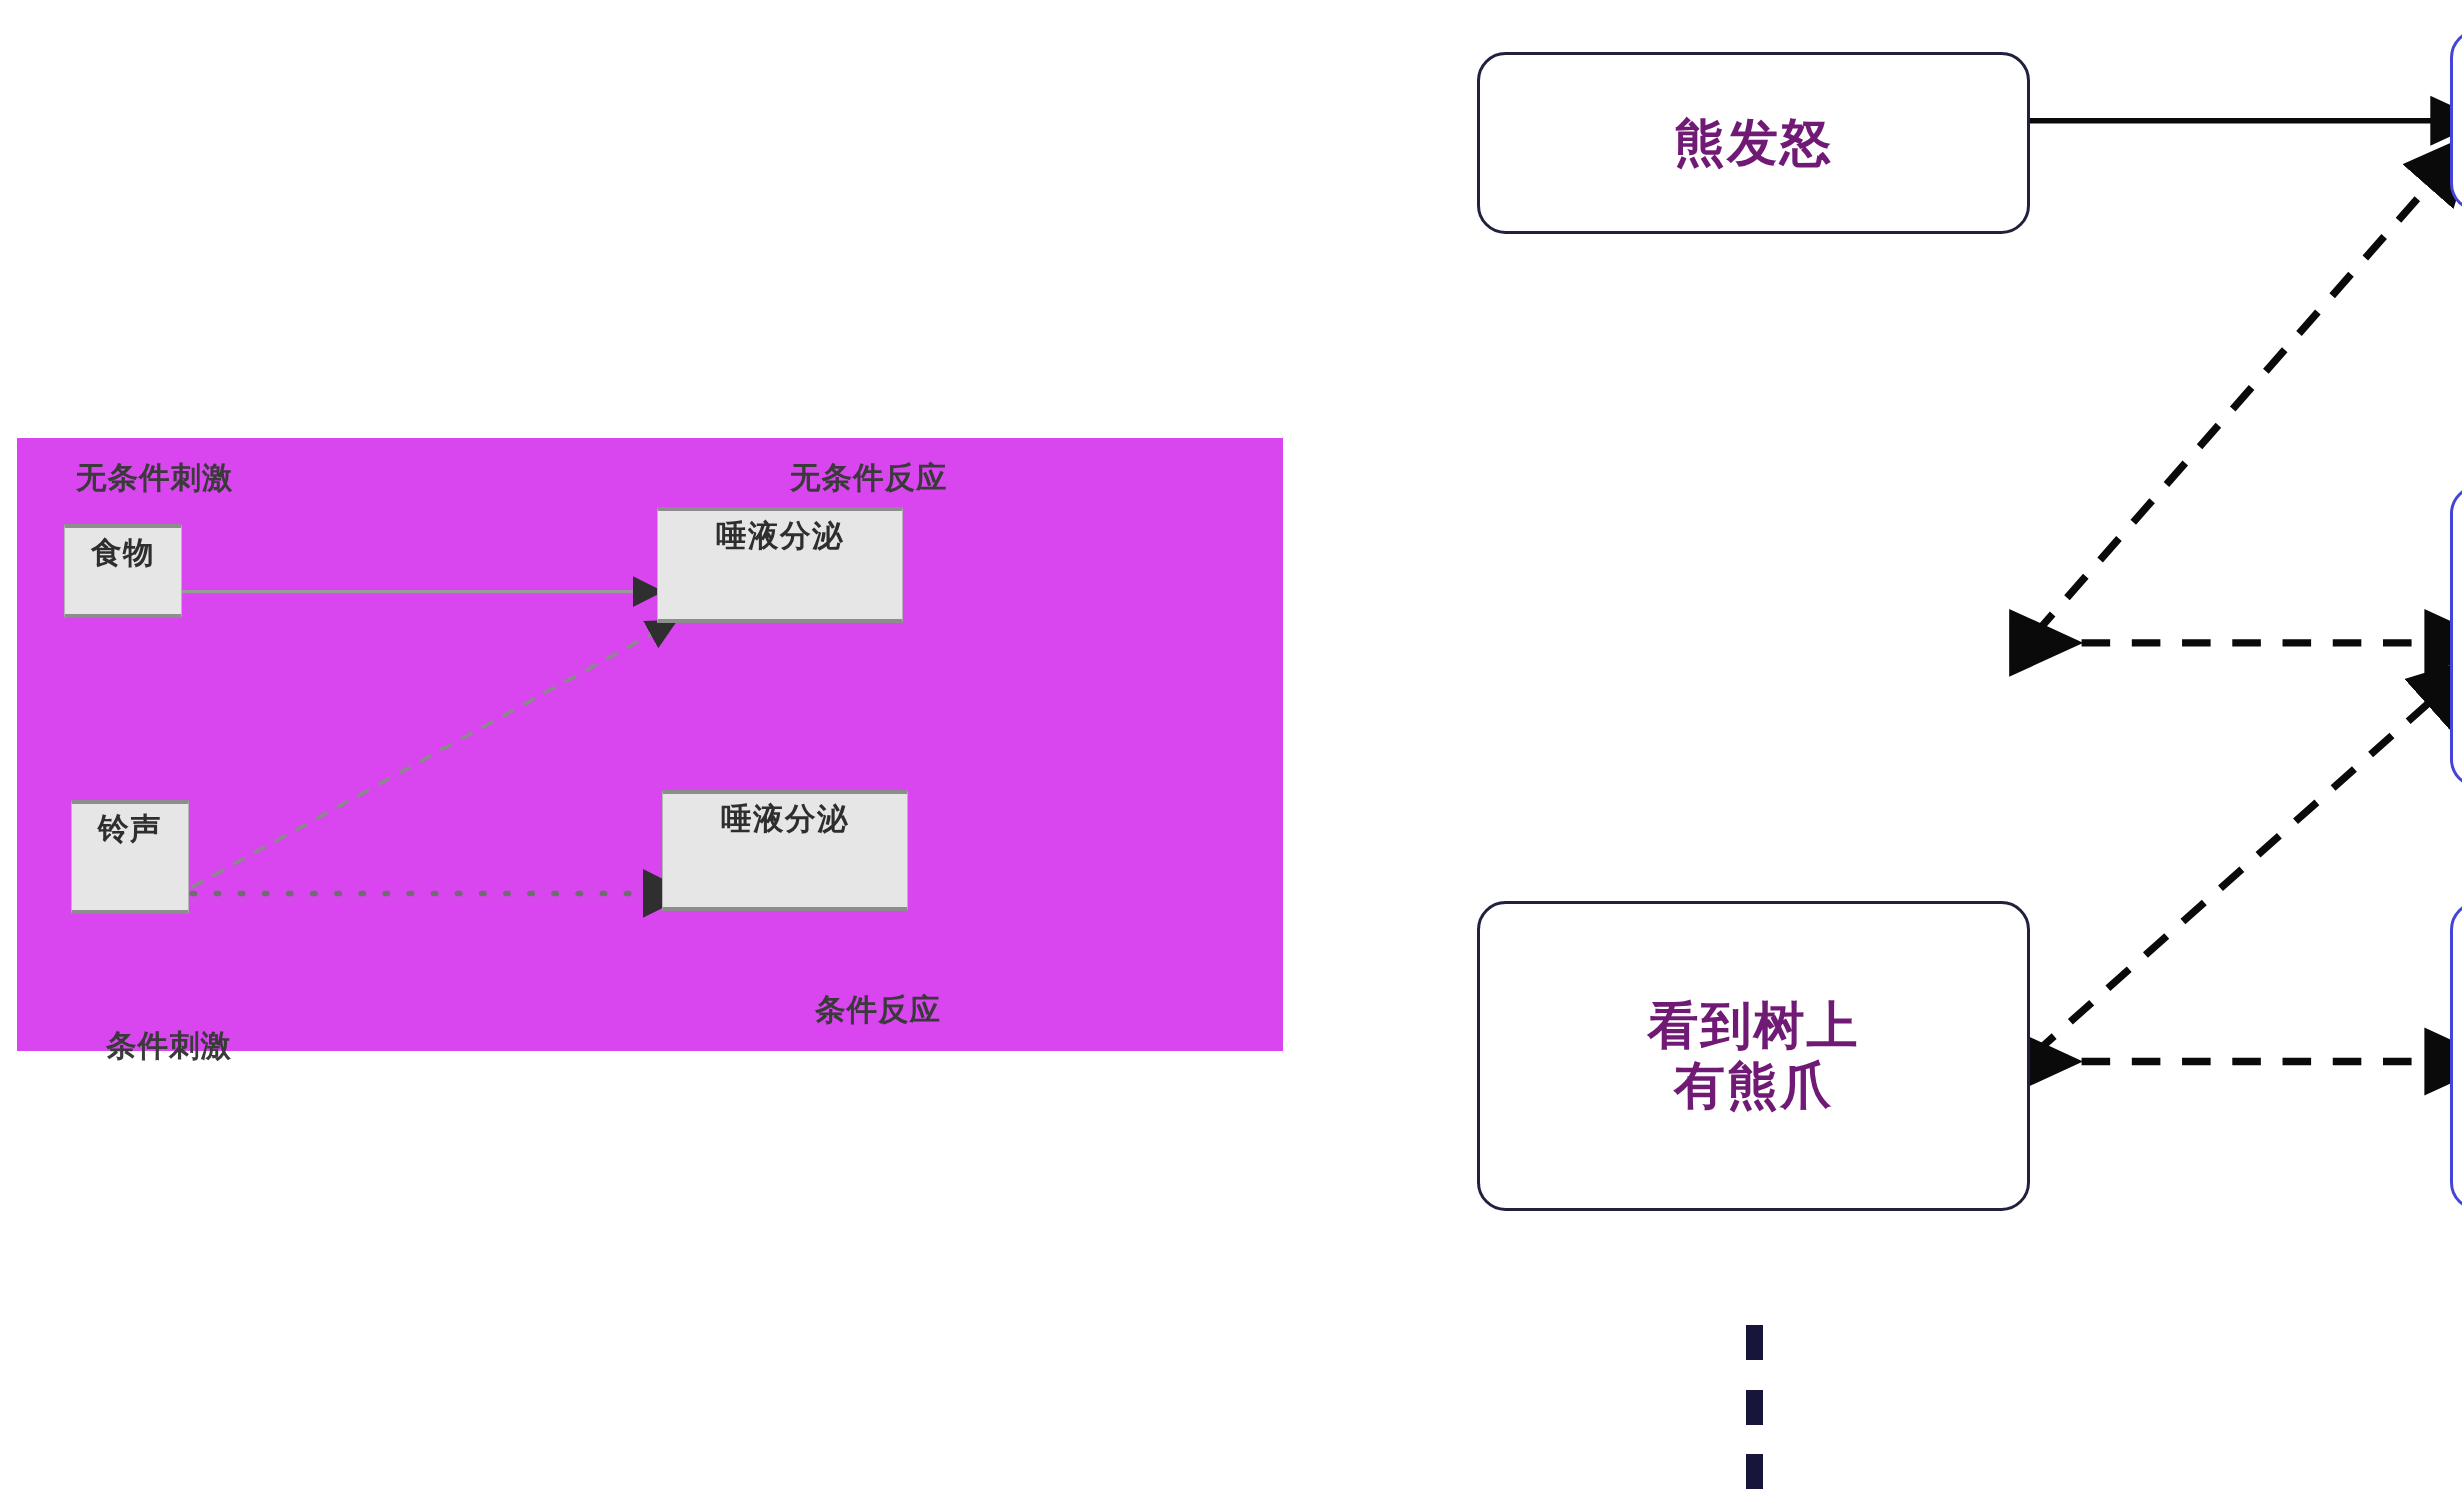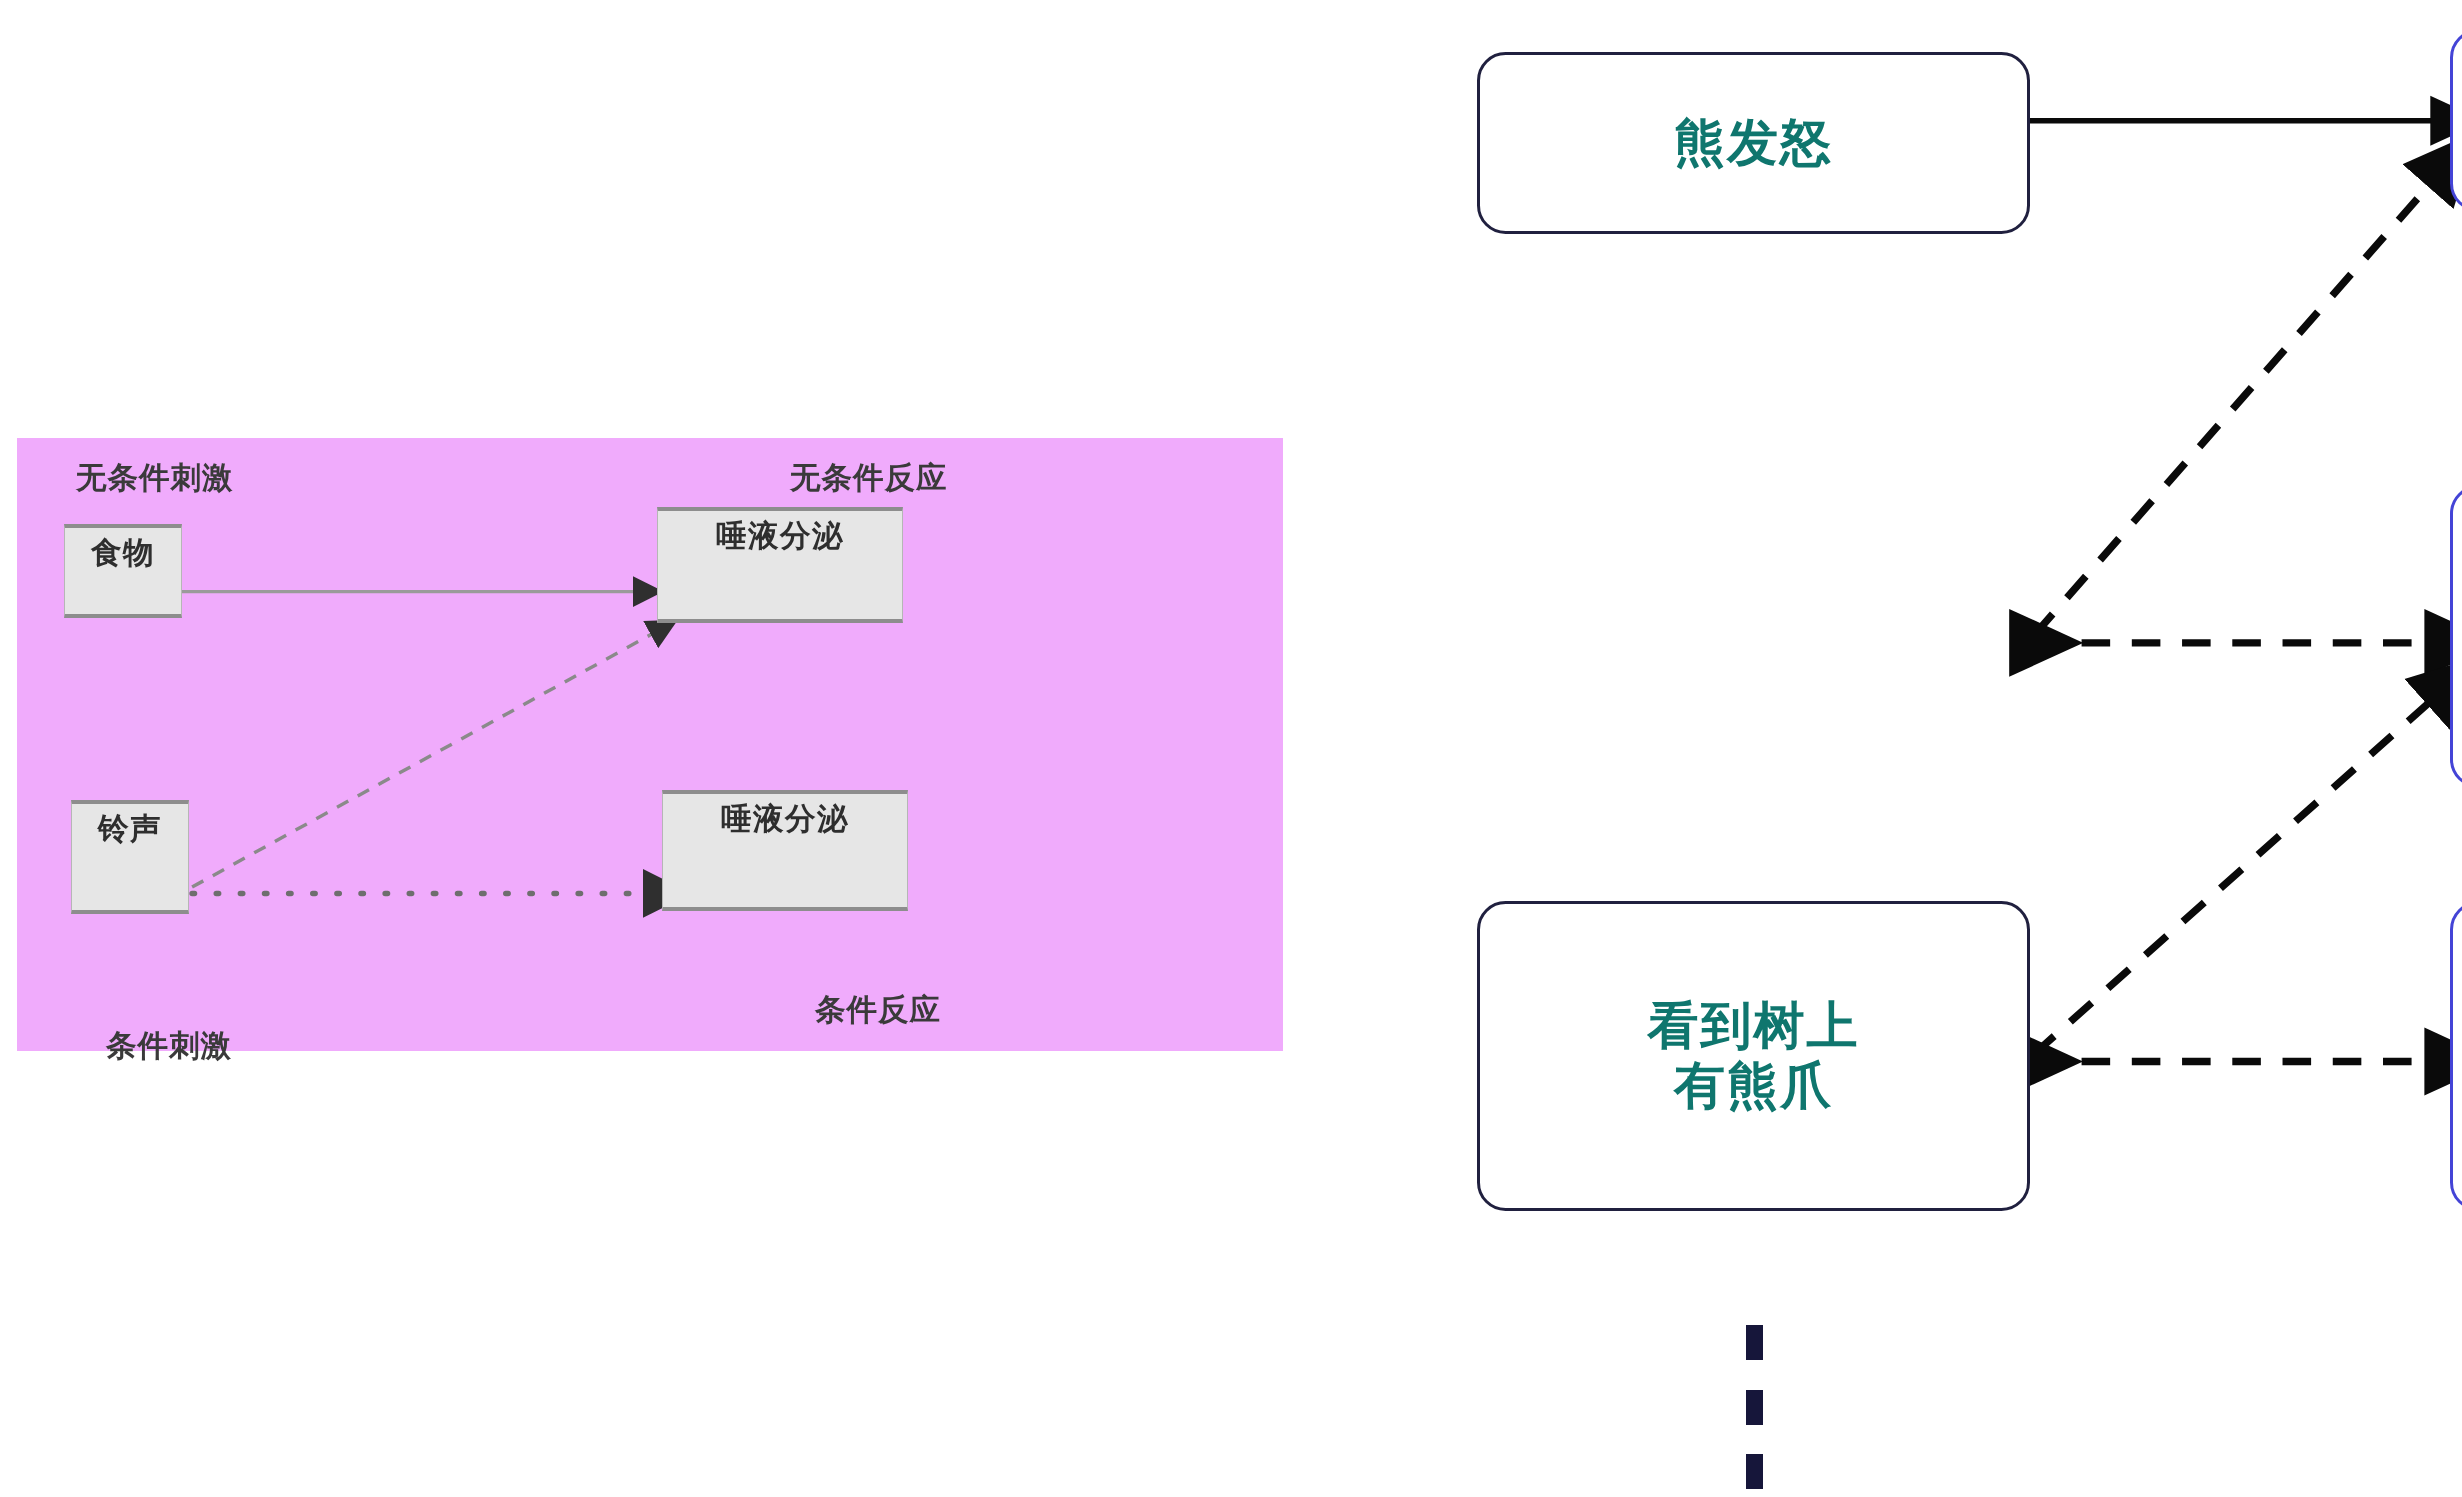--- a/index.html
+++ b/index.html
@@ -1,40 +1,40 @@
 <!DOCTYPE html>
 <html style="font-size:7.9px"><head>
 <meta charset="utf-8">
 <style>
   html,body{margin:0;padding:0;background:#ffffff;}
   body{width:3306px;height:1498px;position:relative;overflow:hidden;
        font-family:"DejaVu Sans","Liberation Sans",sans-serif;}
 
   
   #left-panel{position:absolute;left:17px;top:438px;width:1266px;height:613px;
-              background:#f0abfc;}
+              background:#d946ef;}
   .lp-caption{position:absolute;color:#3a3a3a;font-size:30.5px;font-weight:700;
               letter-spacing:1px;white-space:nowrap;}
   .lp-box{position:absolute;background:#e6e6e6;
           border-left:1.5px solid #b6b6b6;border-right:1.5px solid #b6b6b6;
           border-top:4.4px solid #8d8d8d;border-bottom:4.4px solid #8d8d8d;
           display:flex;align-items:flex-start;justify-content:center;
           box-sizing:border-box;text-align:center;}
   .lp-box span{color:#2e2e2e;font-size:30.5px;font-weight:700;letter-spacing:1.5px;
                white-space:nowrap;padding-top:4.9px;}
   #lp-svg{position:absolute;left:0;top:0;width:1266px;height:613px;overflow:visible;}
 
   
   #right-diagram{position:absolute;left:1428px;top:0;width:1878px;height:1498px;}
   .rd-box{position:absolute;background:#ffffff;border-radius:28.6px;
           display:flex;align-items:center;justify-content:center;
           box-sizing:border-box;text-align:center;}
   .rd-box.navy{border:3.4px solid #20203f;}
   .rd-box.blue{border:3.4px solid #4444d6;}
-  .rd-box .cn{color:#0f766e;font-size:51px;font-weight:700;line-height:1.18;
+  .rd-box .cn{color:#701a75;font-size:51px;font-weight:700;line-height:1.18;
               letter-spacing:2px;}
   #rd-svg{position:absolute;left:0;top:0;width:1878px;height:1498px;overflow:visible;}
 
   .dots{position:absolute;display:flex;flex-direction:column;
         align-items:center;gap:29.5px;}
   .dots i{display:block;width:16.7px;height:35px;}
   .dots.navy i{background:#16163a;}
 </style>
 </head>
 <body>

